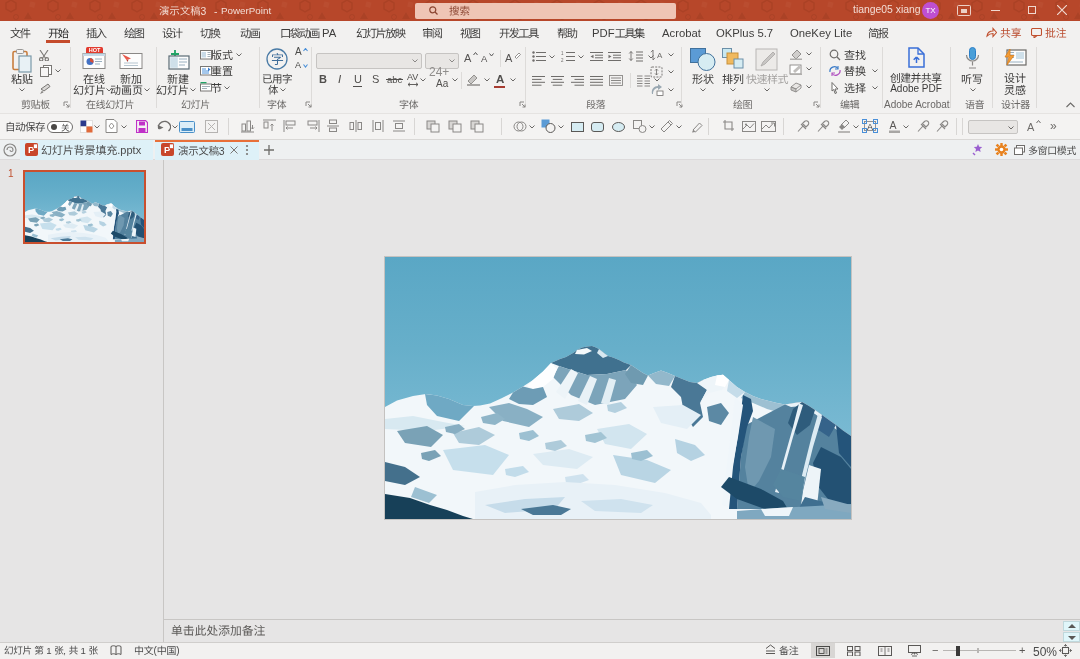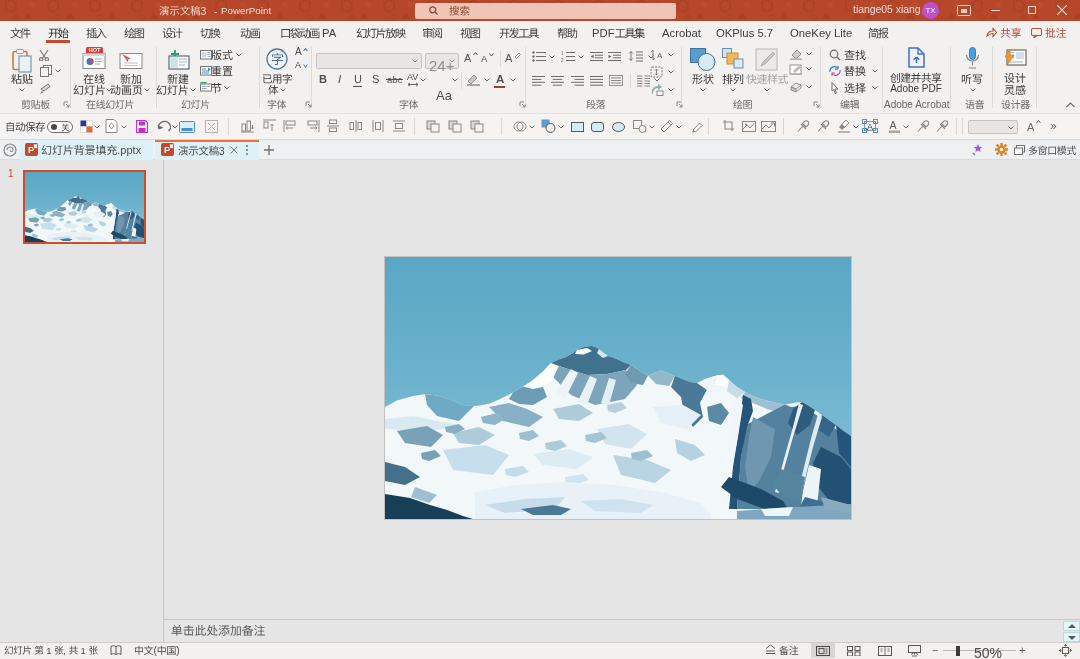--- a/index.html
+++ b/index.html
@@ -631,21 +631,21 @@
   </svg>
 <div class="sp" style="left:295.0px;top:60.5px;font-size:9.0px;color:#4a4a48;">A</div>
 <svg class="ab" style="left:303px;top:64px" width="5" height="4" viewBox="0 0 5 4">
     <path d="M0.5,0.5 L2.5,3 L4.5,0.5" fill="none" stroke="#4a90d9" stroke-width="1.1"></path>
   </svg>
 <div class="ab" style="left:316px;top:52.5px;width:106px;height:16.5px;background:#e8e6e4;border:1px solid #c6c4c2;border-radius:2px"></div>
 <svg class="ab" style="left:412px;top:59px" width="6" height="4" viewBox="0 0 6 4">
     <path d="M0.5,0.5 L3,3 L5.5,0.5" fill="none" stroke="#8a8886" stroke-width="1"></path>
   </svg>
 <div class="ab" style="left:425px;top:52.5px;width:34px;height:16.5px;background:#e8e6e4;border:1px solid #c6c4c2;border-radius:2px"></div>
-<div class="sp" style="left:429.0px;top:58px;font-size:15px;color:#8f8d8b;">24+</div>
+<div class="sp" style="left:429.0px;top:66px;font-size:12px;color:#8f8d8b;">24+</div>
 <svg class="ab" style="left:449px;top:59px" width="6" height="4" viewBox="0 0 6 4">
     <path d="M0.5,0.5 L3,3 L5.5,0.5" fill="none" stroke="#8a8886" stroke-width="1"></path>
   </svg>
 <div class="sp" style="left:464.0px;top:52.5px;font-size:11.0px;color:#555352;">A</div>
 <svg class="ab" style="left:473px;top:52px" width="5" height="4" viewBox="0 0 5 4">
     <path d="M0.5,3 L2.5,0.5 L4.5,3" fill="none" stroke="#555" stroke-width="1"></path>
   </svg>
 <div class="sp" style="left:481.0px;top:54.2px;font-size:9.5px;color:#555352;">A</div>
 <svg class="ab" style="left:489px;top:53px" width="5" height="4" viewBox="0 0 5 4">
     <path d="M0.5,0.5 L2.5,3 L4.5,0.5" fill="none" stroke="#555" stroke-width="1"></path>
@@ -662,21 +662,21 @@
 <div class="sp" style="left:372.0px;top:74.0px;font-size:11.0px;color:#514f4d;">S</div>
 <div class="sp" style="left:387.0px;top:74.8px;font-size:9.5px;color:#514f4d;">abc</div>
 <div class="ab" style="left:386px;top:79px;width:17px;height:1px;background:#514f4d"></div>
 <div class="sp" style="left:407.0px;top:73.0px;font-size:9.0px;color:#514f4d;">AV</div>
 <svg class="ab" style="left:407px;top:82px" width="12" height="5" viewBox="0 0 12 5">
     <path d="M1,2.5 h10 M1,2.5 l2,-1.7 M1,2.5 l2,1.7 M11,2.5 l-2,-1.7 M11,2.5 l-2,1.7" stroke="#514f4d" stroke-width="0.9" fill="none"></path>
   </svg>
 <svg class="ab" style="left:420px;top:78px" width="6" height="4" viewBox="0 0 6 4">
     <path d="M0.5,0.5 L3,3 L5.5,0.5" fill="none" stroke="#6b6967" stroke-width="1"></path>
   </svg>
-<div class="sp" style="left:436.0px;top:89px;font-size:13px;color:#514f4d;">Aa</div>
+<div class="sp" style="left:436.0px;top:79px;font-size:10px;color:#514f4d;">Aa</div>
 <svg class="ab" style="left:452px;top:78px" width="6" height="4" viewBox="0 0 6 4">
     <path d="M0.5,0.5 L3,3 L5.5,0.5" fill="none" stroke="#6b6967" stroke-width="1"></path>
   </svg>
 <div class="ab" style="left:461px;top:72px;width:1px;height:17px;background:#dddbd9"></div>
 <svg class="ab" style="left:466px;top:73px" width="15" height="13" viewBox="0 0 15 13">
     <path d="M2,8 L8,2 L11,5 L5,11 Z" fill="#c8c6c4" stroke="#8a8886" stroke-width="0.9"></path>
     <rect x="1" y="11" width="13" height="2.5" fill="#a8a6a4"></rect>
   </svg>
 <svg class="ab" style="left:484px;top:78px" width="6" height="4" viewBox="0 0 6 4">
     <path d="M0.5,0.5 L3,3 L5.5,0.5" fill="none" stroke="#6b6967" stroke-width="1"></path>
@@ -1335,16 +1335,16 @@
   </svg>
 <svg class="ab" style="left:908px;top:645px" width="13" height="12" viewBox="0 0 13 12">
     <rect x="0.5" y="0.5" width="12" height="7" fill="none" stroke="#5a5856" stroke-width="1"></rect>
     <path d="M6.5,7.5 v2 M4,11 h5 M3,9.5 L6.5,7.5 L10,9.5" stroke="#5a5856" stroke-width="0.9" fill="none"></path>
   </svg>
 <div class="sp" style="left:932.0px;top:644.5px;font-size:11.0px;color:#5a5856;">−</div>
 <div class="ab" style="left:943px;top:650px;width:73px;height:1.2px;background:#b8b6b4"></div>
 <div class="ab" style="left:956px;top:645.5px;width:4px;height:10px;background:#3b3a39"></div>
 <div class="ab" style="left:977px;top:648px;width:2px;height:5px;background:#b8b6b4"></div>
 <div class="sp" style="left:1019.0px;top:644.5px;font-size:11.0px;color:#5a5856;">+</div>
-<div class="sp" style="left:974px;top:645.5px;font-size:14px;color:#4a4a4a;">50%</div>
+<div class="sp" style="left:1033.0px;top:645.5px;font-size:12px;color:#4a4a4a;">50%</div>
 <svg class="ab" style="left:1059px;top:644px" width="13" height="13" viewBox="0 0 13 13">
     <rect x="3.5" y="3.5" width="6" height="6" fill="none" stroke="#5a5856" stroke-width="1"></rect>
     <path d="M6.5,0.5 v2 M6.5,10.5 v2 M0.5,6.5 h2 M10.5,6.5 h2 M6.5,0.5 l-1.5,1.7 M6.5,0.5 l1.5,1.7 M6.5,12.5 l-1.5,-1.7 M6.5,12.5 l1.5,-1.7 M0.5,6.5 l1.7,-1.5 M0.5,6.5 l1.7,1.5 M12.5,6.5 l-1.7,-1.5 M12.5,6.5 l-1.7,1.5" stroke="#5a5856" stroke-width="0.9" fill="none"></path>
   </svg>
 </body></html>

